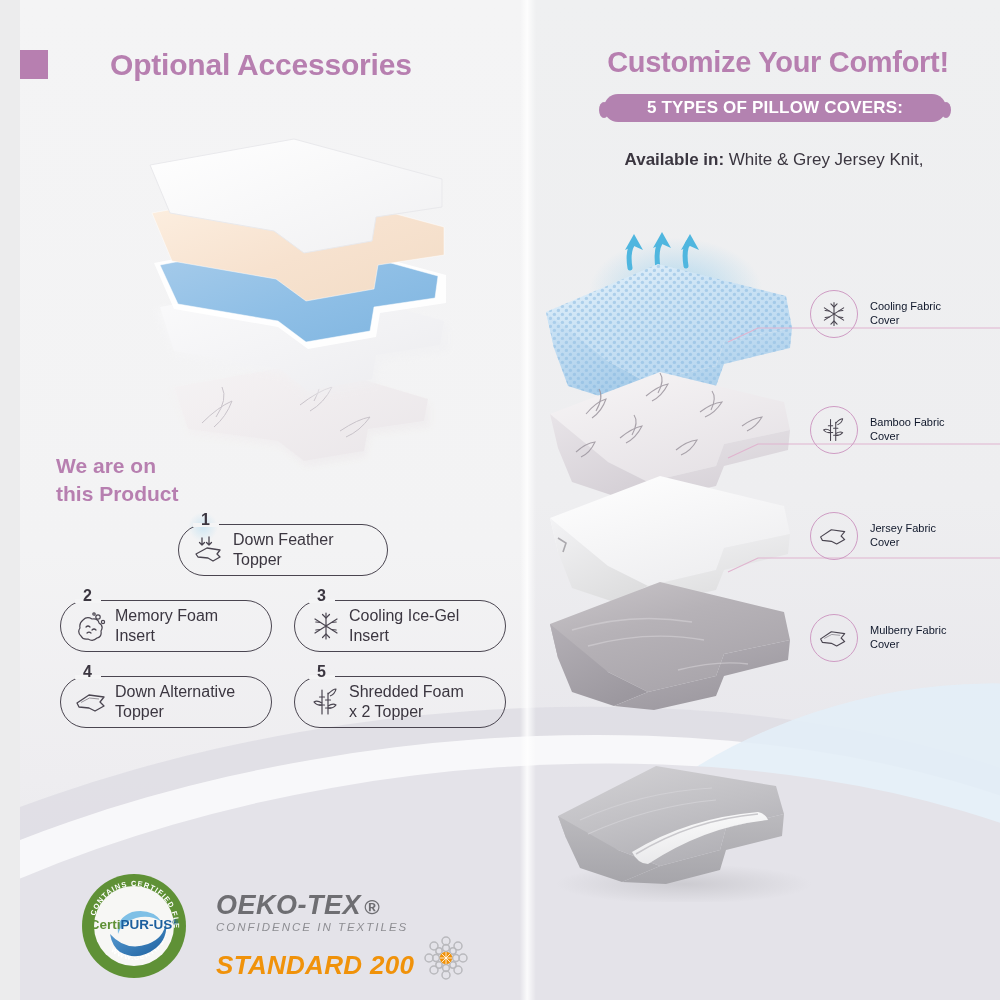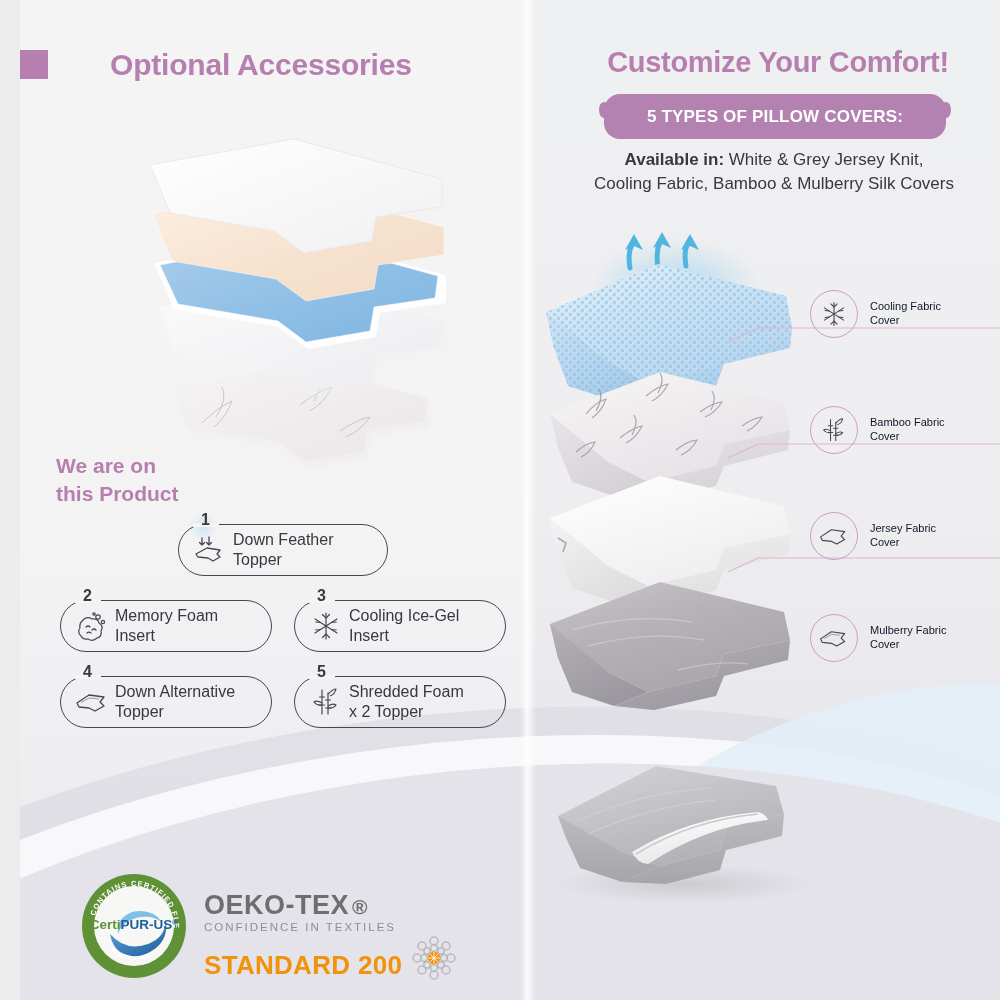--- a/index.html
+++ b/index.html
@@ -32,21 +32,21 @@
     border-radius:50%; background:#e3eef7; opacity:.9; transform:rotate(-14deg); }
   .corner-square { position:absolute; left:0px; top:50px; width:28px; height:29px;
     background:#b77fb0; }
 
   
   .h-left { position:absolute; left:90px; top:48px; width:380px;
     font-size:30px; font-weight:bold; color:#b77fb0; letter-spacing:-.2px; }
   .h-right { position:absolute; left:520px; top:46px; width:476px; text-align:center;
     font-size:29px; font-weight:bold; color:#b77fb0; letter-spacing:-.3px; }
 
-  .pill-badge { position:absolute; left:584px; top:94px; width:342px; height:45px;
+  .pill-badge { position:absolute; left:584px; top:94px; width:342px; height:28px;
     background:#b382b0; border-radius:16px; color:#fff;
     font-size:17px; font-weight:bold; letter-spacing:.2px;
     display:flex; align-items:center; justify-content:center; }
   .pill-badge::before, .pill-badge::after {
     content:""; position:absolute; top:8px; width:10px; height:16px;
     background:#b382b0; border-radius:50%; }
   .pill-badge::before { left:-5px; }
   .pill-badge::after { right:-5px; }
 
   .avail { position:absolute; left:516px; top:148px; width:476px; text-align:center;
@@ -88,21 +88,21 @@
     border:1.5px solid #cf9cc4; display:flex; align-items:center; justify-content:center;
     color:#4a4550; background:transparent; }
   .rlabel .rtext { font-size:11px; color:#0f172a; line-height:1.25; }
   .connector { position:absolute; }
 
   
   .product { position:absolute; left:520px; top:742px; width:282px; height:160px; }
 
   
   .certipur { position:absolute; left:60px; top:872px; width:108px; height:108px; }
-  .oeko { position:absolute; left:184px; top:892px; width:300px; height:80px; }
+  .oeko { position:absolute; left:196px; top:892px; width:300px; height:80px;font-style:italic; }
   .oeko-main { font-size:27px; font-weight:bold; color:#6e6e72; letter-spacing:.5px;
     line-height:1; }
   .oeko-sub { font-size:11.5px; color:#8d8d92; letter-spacing:2.0px; margin-top:3px;
     line-height:1; }
   .oeko-std { font-size:26px; font-weight:bold; color:#f0920a; letter-spacing:.3px;
     margin-top:5px; line-height:1; }
   .oeko-row { display:flex; align-items:flex-end; gap:8px; }
   .oeko-flower { width:48px; height:48px; flex:0 0 48px; margin-bottom:-4px; }
 </style>
 </head>
@@ -264,21 +264,20 @@
     <span class="ctext" style="white-space:pre-line">Shredded Foam
 x 2 Topper</span>
   </div>
 
   <div class="h-right">Customize Your Comfort!</div>
   <div class="pill-badge">
     <span>5 TYPES OF PILLOW COVERS:</span>
   </div>
   <div class="avail">
     <b>Available in:</b><span> White &amp; Grey Jersey Knit,</span><br>
-    <span>Cooling Fabric, Bamboo &amp; Mulberry Silk Covers</span>
   </div>
 
   <div class="cool-glow"></div>
   <svg class="cool-arrows" viewBox="0 0 90 60">
     <g fill="none" stroke="#4fb6df" stroke-width="5" stroke-linecap="round">
       <path d="M14 56 q-3 -18 4 -26"></path>
         <path d="M42 56 q-3 -20 4 -28"></path>
         <path d="M70 54 q-3 -18 4 -26"></path>
     </g>
     <g fill="#4fb6df">

